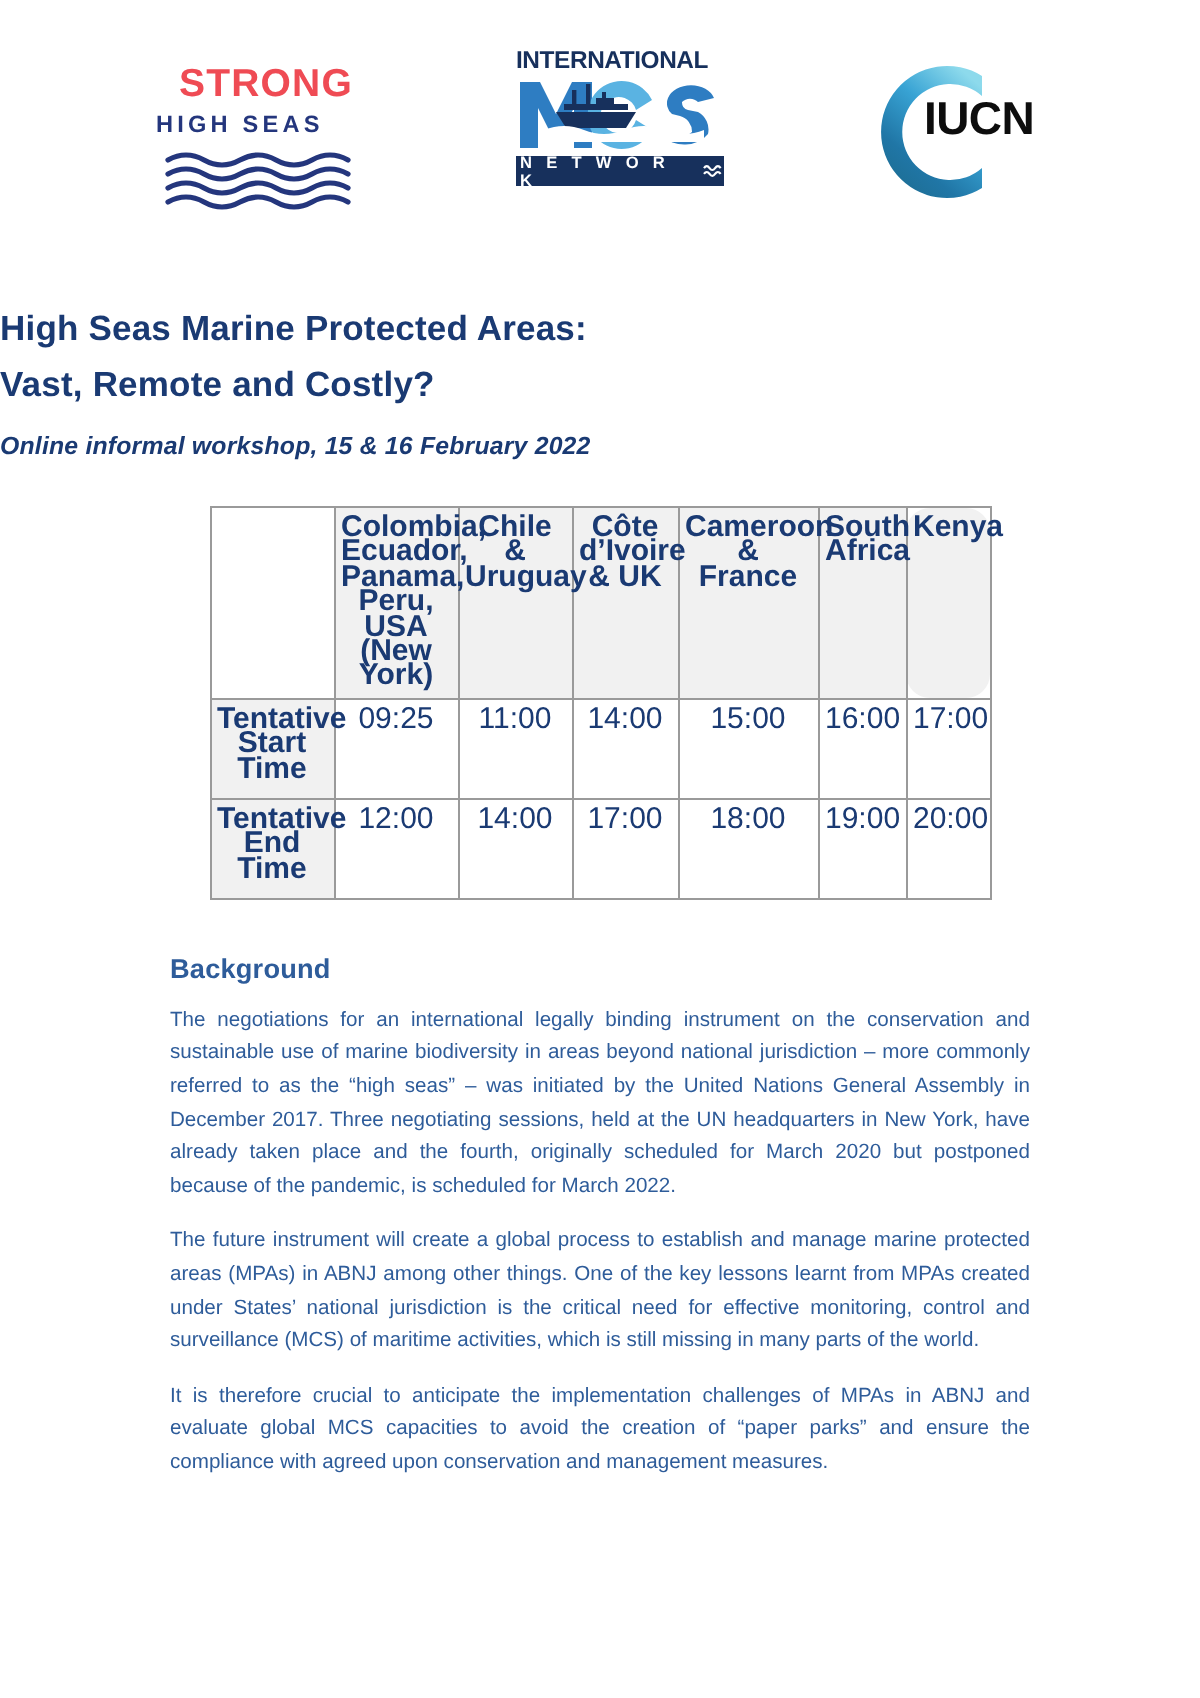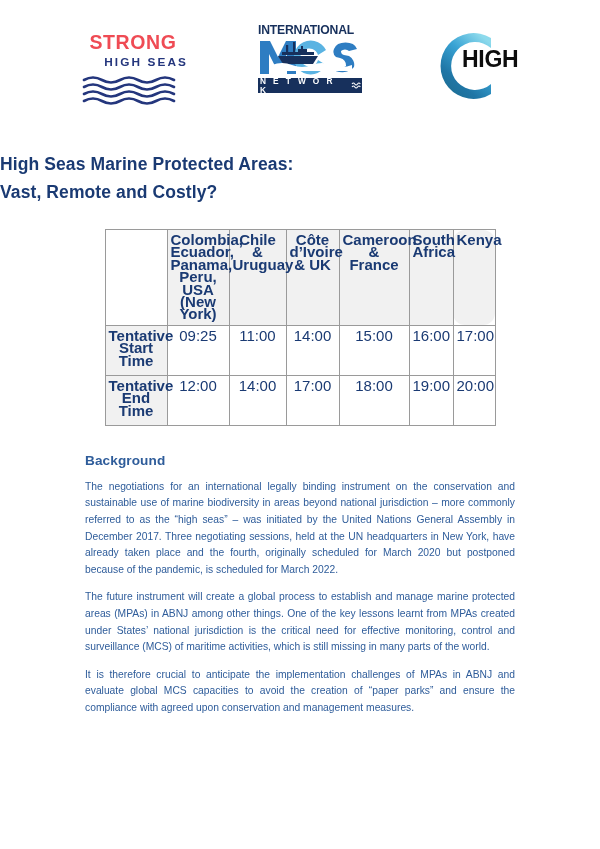--- a/index.html
+++ b/index.html
@@ -24,21 +24,21 @@
   }
 
   
   .logo-shs { width: 110px; padding-top: 11px; }
   .shs-strong {
     font-size: 19.5px; font-weight: bold; color: #ef4b54;
     letter-spacing: 0.6px; text-align: center; line-height: 1;
   }
   .shs-highseas {
     font-size: 11.8px; font-weight: bold; color: #24367d;
-    letter-spacing: 2.1px; text-align: right; margin-top: 4px; line-height: 1;
+    letter-spacing: 2.1px; text-align: left; margin-top: 4px; line-height: 1;
   }
   .shs-waves { margin-top: 7px; display: block; }
 
   
   .logo-mcs { width: 104px; padding-top: 2px; }
   .mcs-intl {
     font-size: 12.2px; font-weight: bold; color: #17305c;
     letter-spacing: -0.2px; text-align: left; line-height: 1;
   }
   .mcs-mark { position: relative; height: 38px; margin-top: 1px; }
@@ -174,28 +174,29 @@
         <defs>
           <linearGradient id="iucnGrad" x1="0.75" y1="0" x2="0.1" y2="1">
             <stop offset="0%" stop-color="#8ddaec"></stop>
             <stop offset="35%" stop-color="#38a3d4"></stop>
             <stop offset="70%" stop-color="#2076a6"></stop>
             <stop offset="100%" stop-color="#1c6b8e"></stop>
           </linearGradient>
         </defs>
         <path d="M59 10 A33 33 0 1 0 59 66 L59 56 A24 24 0 1 1 59 20 Z" fill="url(#iucnGrad)"></path>
       </svg>
-      <div class="iucn-text">HIGH</div>
+      <div class="iucn-text">IUCN</div>
     </div>
 
   </div>
 
   <div class="title-block">
     <div class="title-line">High Seas Marine Protected Areas:</div>
     <div class="title-line">Vast, Remote and Costly?</div>
+    <div class="subtitle">Online informal workshop, 15 &amp; 16 February 2022</div>
   </div>
 
   <div class="table-wrap">
     <table class="sched">
       <tbody>
         <tr>
           <td class="corner"></td>
           <td class="colhead w-col1">Colombia, Ecuador, Panama, Peru, USA (New York)</td>
           <td class="colhead w-col2">Chile &amp; Uruguay</td>
           <td class="colhead w-col3">Côte d’Ivoire &amp; UK</td>

